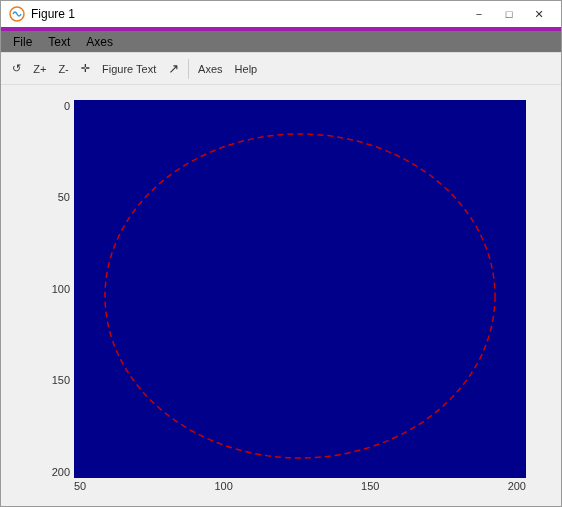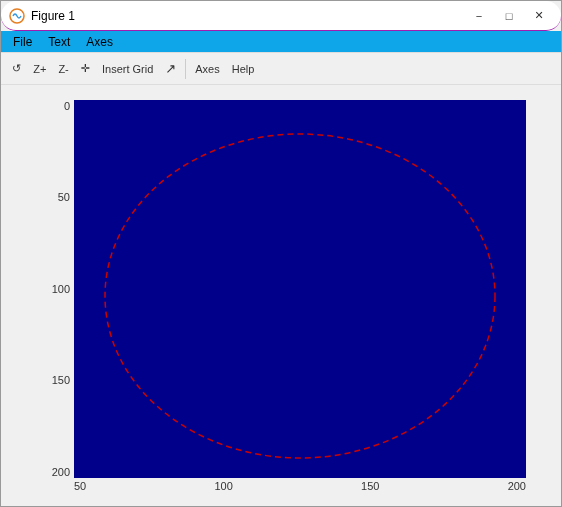--- a/index.html
+++ b/index.html
@@ -18,23 +18,22 @@
       border: 1px solid #999;
       display: flex;
       flex-direction: column;
     }
     .title-bar {
       height: 30px;
       background: #fff;
       display: flex;
       align-items: center;
       padding: 0 8px;
-      border-bottom: 1px solid #a21caf;
+      border-bottom: 4px solid #a21caf;
       user-select: none;
-      border-radius: 15px;
     }
     .title-bar-icon {
       width: 16px;
       height: 16px;
       margin-right: 6px;
       display: flex;
       align-items: center;
       justify-content: center;
     }
     .title-bar-title {
@@ -53,21 +52,21 @@
       border: none;
       cursor: pointer;
       display: flex;
       align-items: center;
       justify-content: center;
       font-size: 11px;
       color: #333;
     }
     .menu-bar {
       height: 22px;
-      background: #0ea5e9;
+      background: #737373;
       display: flex;
       align-items: center;
       padding: 0 4px;
       border-bottom: 1px solid #ddd;
     }
     .menu-item {
       padding: 2px 8px;
       cursor: pointer;
       color: #000;
       font-size: 12px;
@@ -198,21 +197,21 @@
     <button class="toolbar-btn">
       <span>Z+</span>
     </button>
     <button class="toolbar-btn">
       <span>Z-</span>
     </button>
     <button class="toolbar-btn">
       <span>✛</span>
     </button>
     <button class="toolbar-btn">
-      <span>Insert Grid</span>
+      <span>Figure Text</span>
     </button>
     <button class="toolbar-btn">
       <span style="font-size:13px;">↗</span>
     </button>
     <div class="toolbar-sep"></div>
     <button class="toolbar-btn">
       <span>Axes</span>
     </button>
     <button class="toolbar-btn">
       <span>Help</span>

